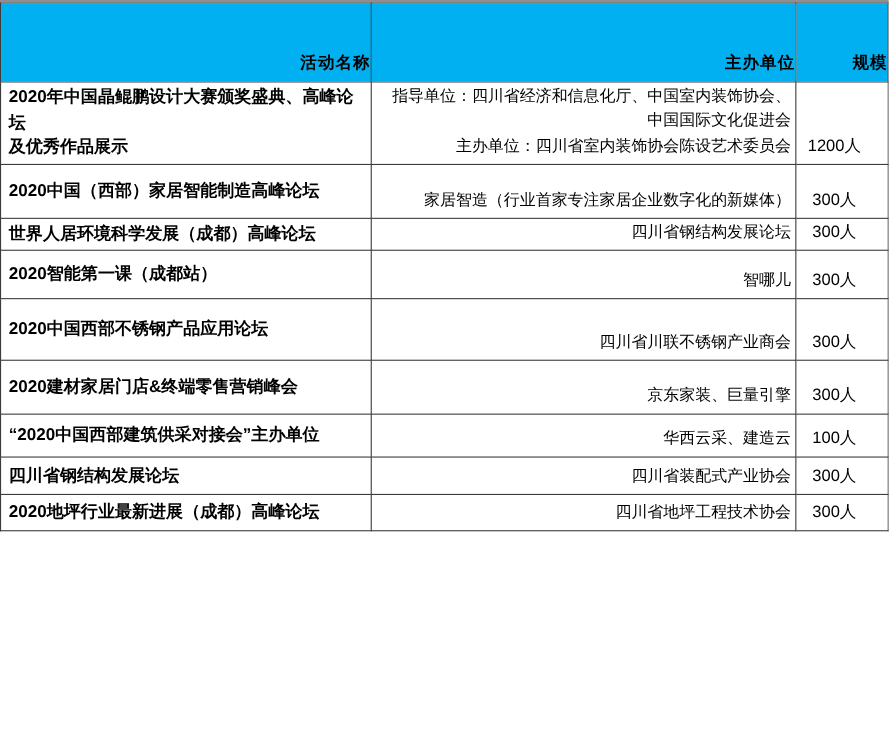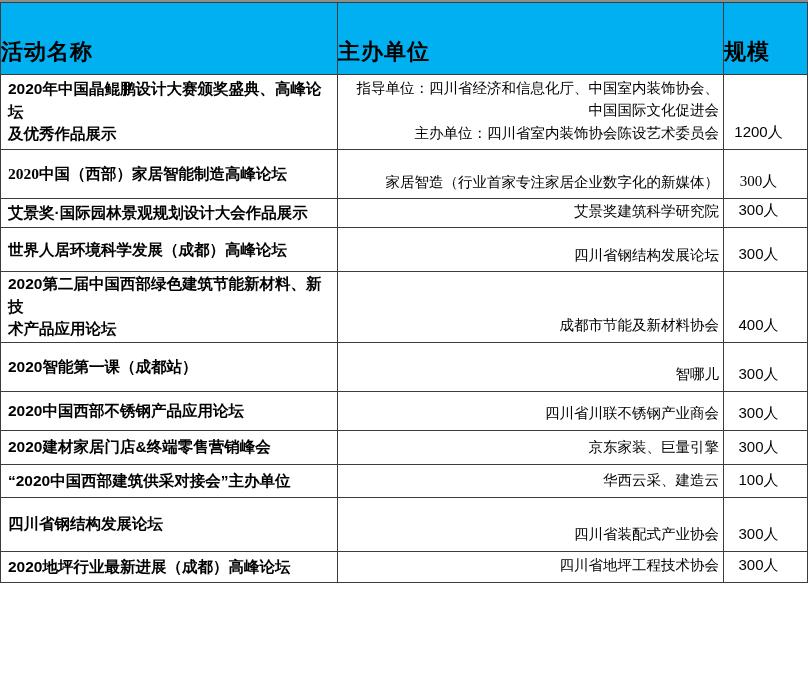--- a/index.html
+++ b/index.html
@@ -26,24 +26,24 @@
   col.c3 { width: 84px; }
   th, td {
     border: 1px solid var(--grid-border, #3c3c3c);
     overflow: hidden;
     color: var(--text-color, #000000);
     box-sizing: border-box;
   }
   thead tr { height: 72px; }
   th {
     background: var(--header-bg, #00b0f0);
-    font-size: 22px;
+    font-size: 15px;
     font-weight: bold;
     vertical-align: bottom;
-    text-align: left;
+    text-align: right;
     padding: 0 0 7px 0;
     letter-spacing: 1px;
   }
   td.act {
     font-weight: bold;
     font-size: 15.5px;
     vertical-align: middle;
     padding: 1px 4px 1px 7px;
     white-space: pre-line;
     line-height: 1.45;
@@ -57,21 +57,21 @@
     text-align: right;
   }
   td.scale {
     font-size: 15px;
     vertical-align: bottom;
     text-align: center;
     padding: 1px 15px 7px 1px;
   }
   tbody tr { background: var(--row-bg, #ffffff); }
   tbody tr:nth-child(1)  { height: 75px; }
-  tbody tr:nth-child(2)  { height: 49px; font-family: Liberation Serif, serif; }
+  tbody tr:nth-child(2)  { height: 49px; }
   tbody tr:nth-child(3)  { height: 26px; }
   tbody tr:nth-child(4)  { height: 44px; }
   tbody tr:nth-child(5)  { height: 56px; }
   tbody tr:nth-child(6)  { height: 49px; }
   tbody tr:nth-child(7)  { height: 39px; }
   tbody tr:nth-child(8)  { height: 34px; }
   tbody tr:nth-child(9)  { height: 33px; }
   tbody tr:nth-child(10) { height: 54px; }
   tbody tr:nth-child(11) { height: 31px; }
   tbody tr:nth-child(12) { height: 40px; }
@@ -103,34 +103,23 @@
 中国国际文化促进会
 主办单位：四川省室内装饰协会陈设艺术委员会</td>
           <td class="scale">1200人</td>
         </tr>
         <tr>
           <td class="act">2020中国（西部）家居智能制造高峰论坛</td>
           <td class="org">家居智造（行业首家专注家居企业数字化的新媒体）</td>
           <td class="scale">300人</td>
         </tr>
         <tr>
-          <td class="act">艾景奖·国际园林景观规划设计大会作品展示</td>
-          <td class="org">艾景奖建筑科学研究院</td>
-          <td class="scale">300人</td>
-        </tr>
-        <tr>
           <td class="act">世界人居环境科学发展（成都）高峰论坛</td>
           <td class="org">四川省钢结构发展论坛</td>
           <td class="scale">300人</td>
-        </tr>
-        <tr>
-          <td class="act">2020第二届中国西部绿色建筑节能新材料、新技
-术产品应用论坛</td>
-          <td class="org">成都市节能及新材料协会</td>
-          <td class="scale">400人</td>
         </tr>
         <tr>
           <td class="act">2020智能第一课（成都站）</td>
           <td class="org">智哪儿</td>
           <td class="scale">300人</td>
         </tr>
         <tr>
           <td class="act">2020中国西部不锈钢产品应用论坛</td>
           <td class="org">四川省川联不锈钢产业商会</td>
           <td class="scale">300人</td>

